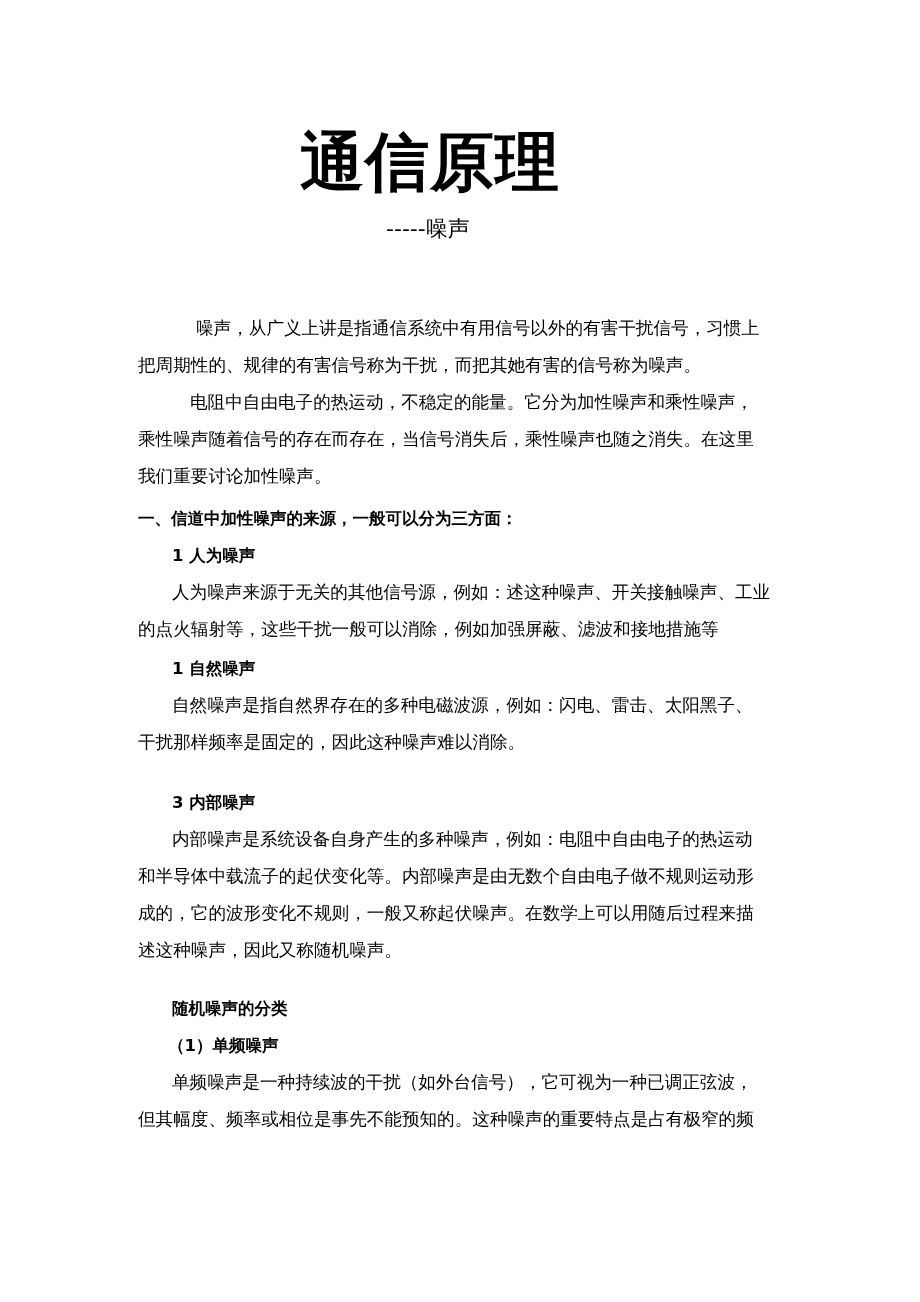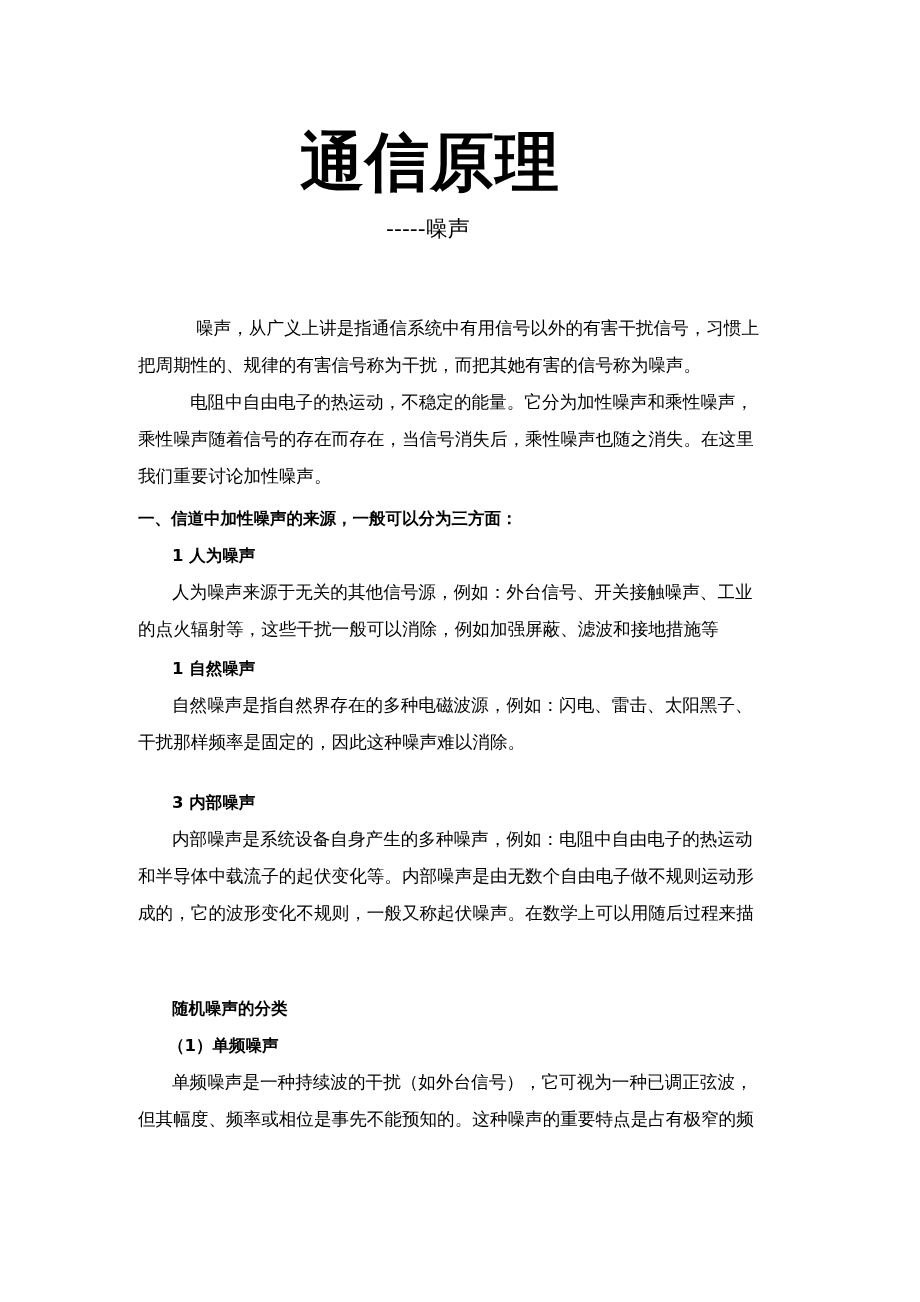--- a/index.html
+++ b/index.html
@@ -88,35 +88,36 @@
     <span class="line">乘性噪声随着信号的存在而存在，当信号消失后，乘性噪声也随之消失。在这里</span>
     <span class="line">我们重要讨论加性噪声。</span>
   </div>
 
   <div class="body-text" style="top: 500px;">
     <span class="line heading-main">一、信道中加性噪声的来源，一般可以分为三方面：</span>
   </div>
 
   <div class="body-text" style="top: 537px;">
     <span class="line bold indent-h">1 人为噪声</span>
-    <span class="line indent-h">人为噪声来源于无关的其他信号源，例如：外台信号、开关接触噪声、工业</span>
+    <span class="line indent-h">人为噪声来源于无关的其他信号源，例如：述这种噪声、开关接触噪声、工业</span>
     <span class="line">的点火辐射等，这些干扰一般可以消除，例如加强屏蔽、滤波和接地措施等</span>
   </div>
 
   <div class="body-text" style="top: 650px;">
     <span class="line bold indent-h">1 自然噪声</span>
     <span class="line indent-h">自然噪声是指自然界存在的多种电磁波源，例如：闪电、雷击、太阳黑子、</span>
     <span class="line">干扰那样频率是固定的，因此这种噪声难以消除。</span>
   </div>
 
   <div class="body-text" style="top: 784px;">
     <span class="line bold indent-h">3 内部噪声</span>
     <span class="line indent-h">内部噪声是系统设备自身产生的多种噪声，例如：电阻中自由电子的热运动</span>
     <span class="line">和半导体中载流子的起伏变化等。内部噪声是由无数个自由电子做不规则运动形</span>
     <span class="line">成的，它的波形变化不规则，一般又称起伏噪声。在数学上可以用随后过程来描</span>
+    <span class="line">述这种噪声，因此又称随机噪声。</span>
   </div>
 
   <div class="body-text" style="top: 990px;">
     <span class="line bold indent-h">随机噪声的分类</span>
     <span class="line bold" style="padding-left:30px;">（1）单频噪声</span>
     <span class="line indent-h">单频噪声是一种持续波的干扰（如外台信号），它可视为一种已调正弦波，</span>
     <span class="line">但其幅度、频率或相位是事先不能预知的。这种噪声的重要特点是占有极窄的频</span>
   </div>
 
 </div>

